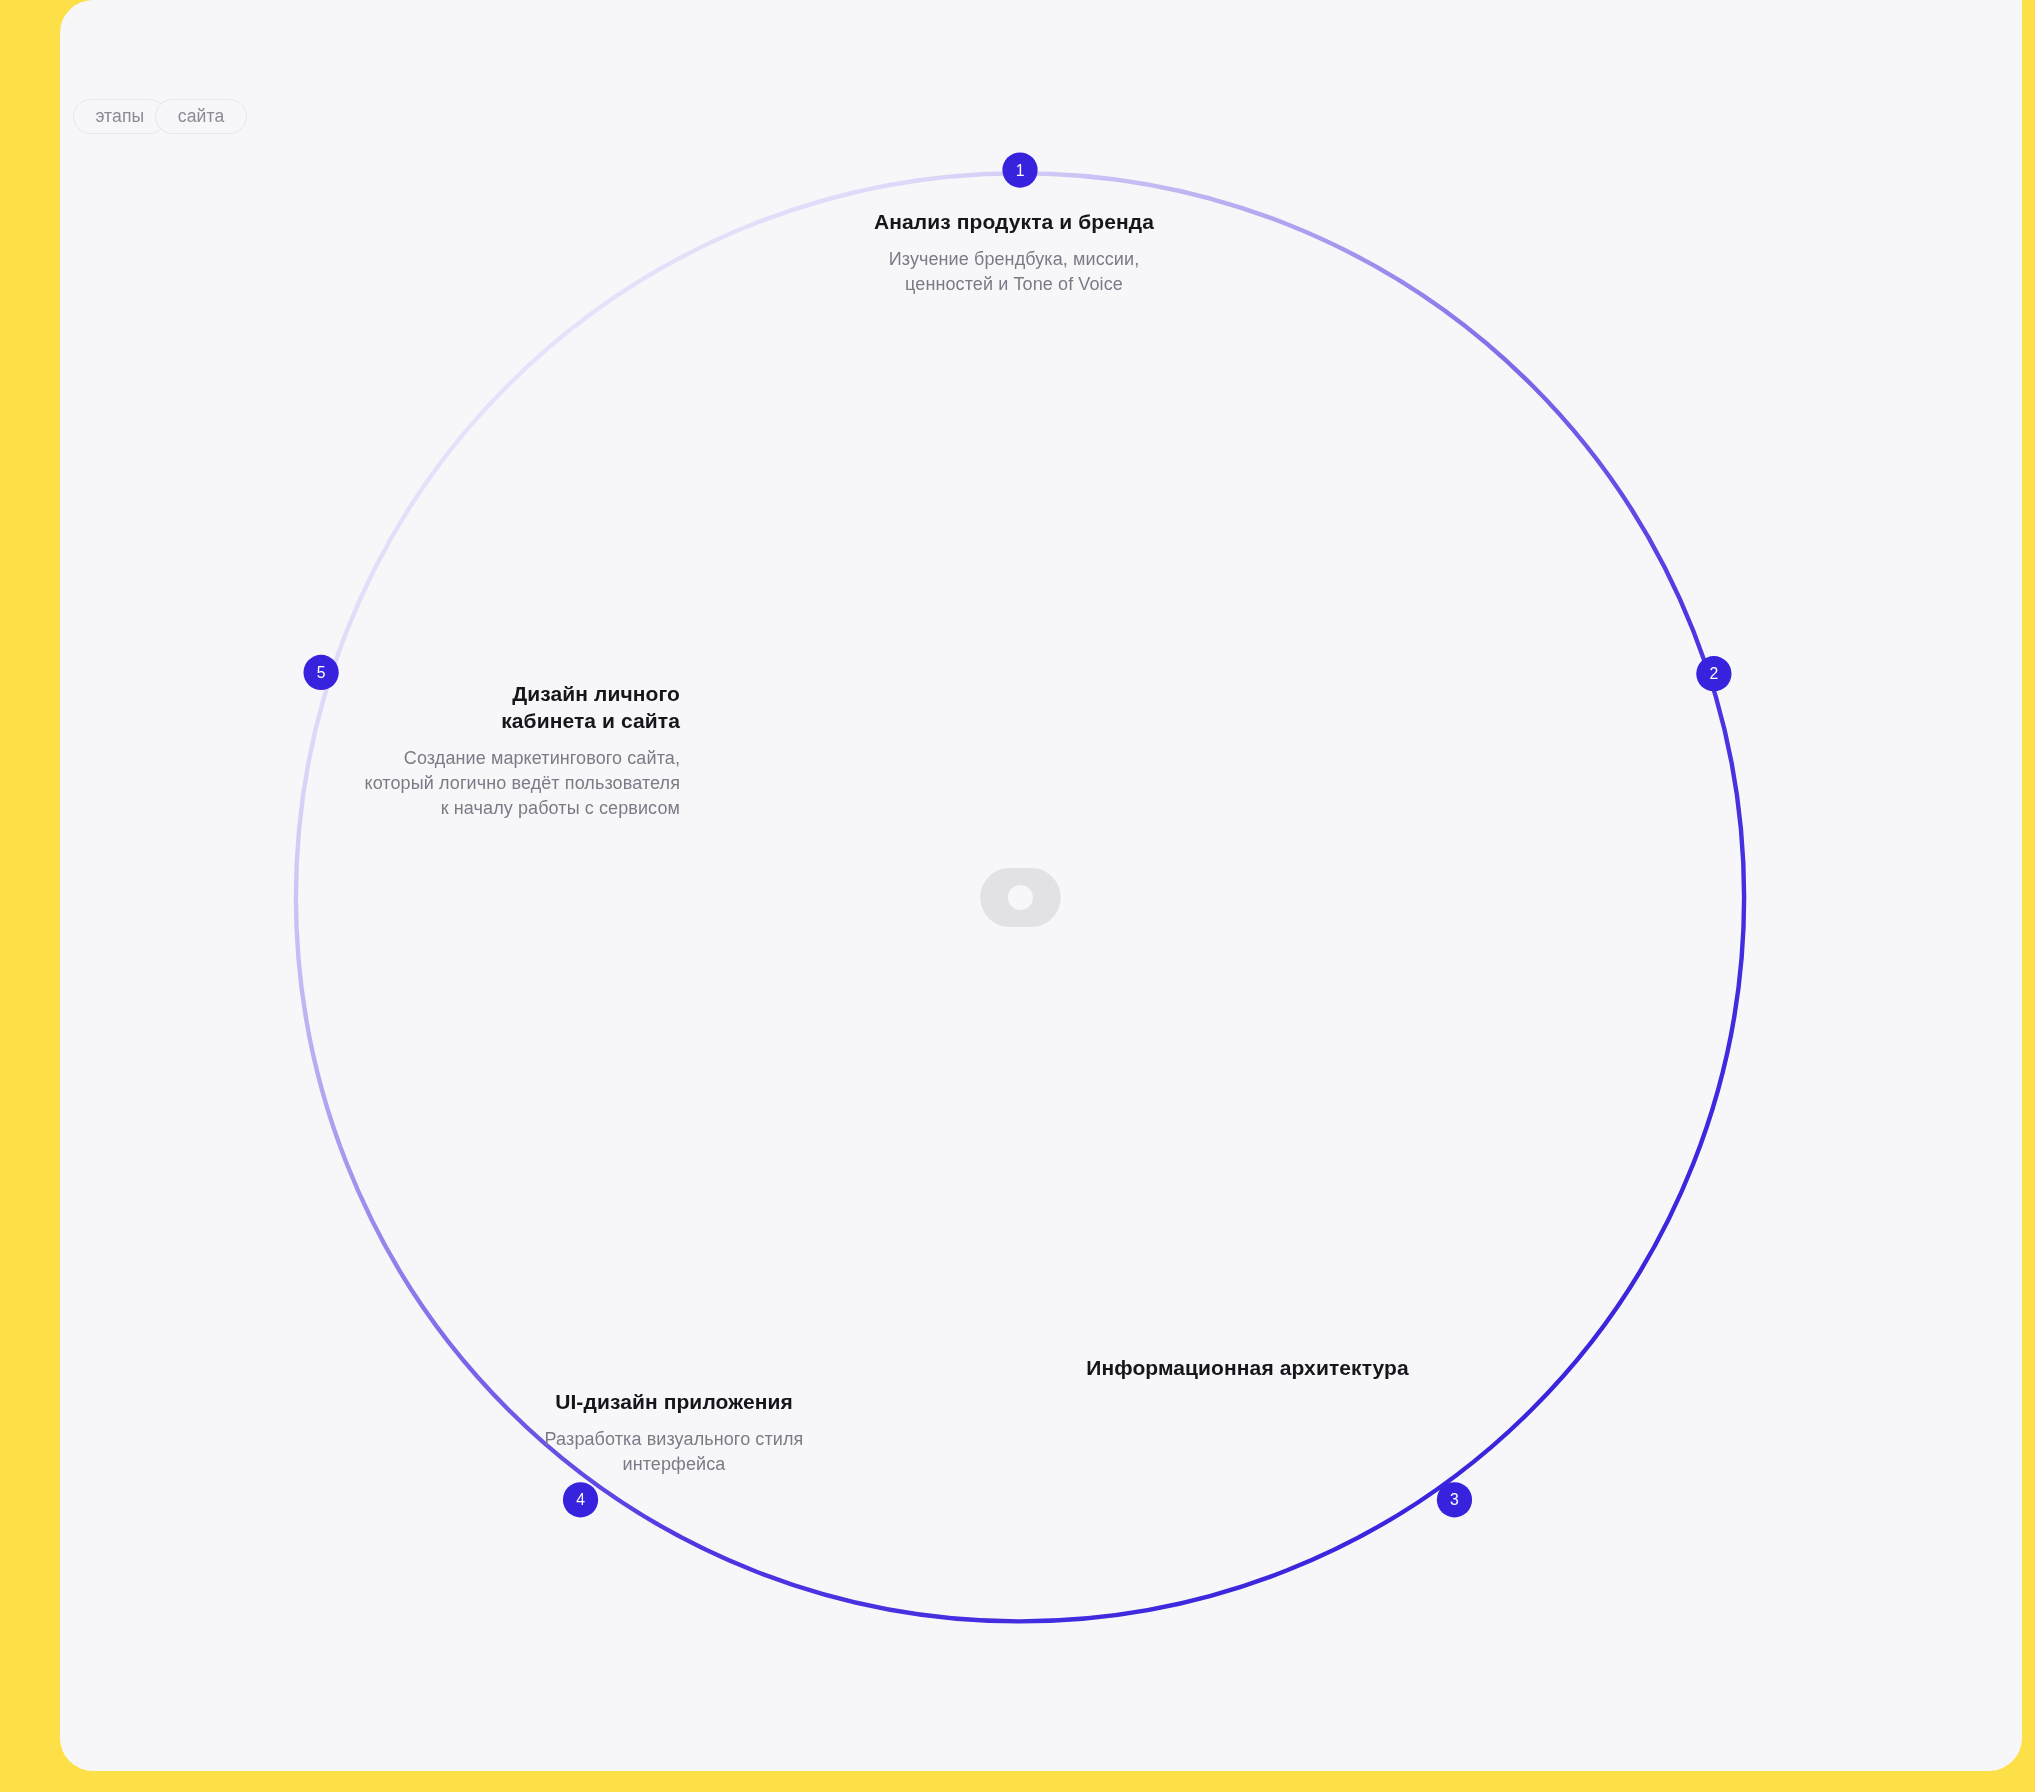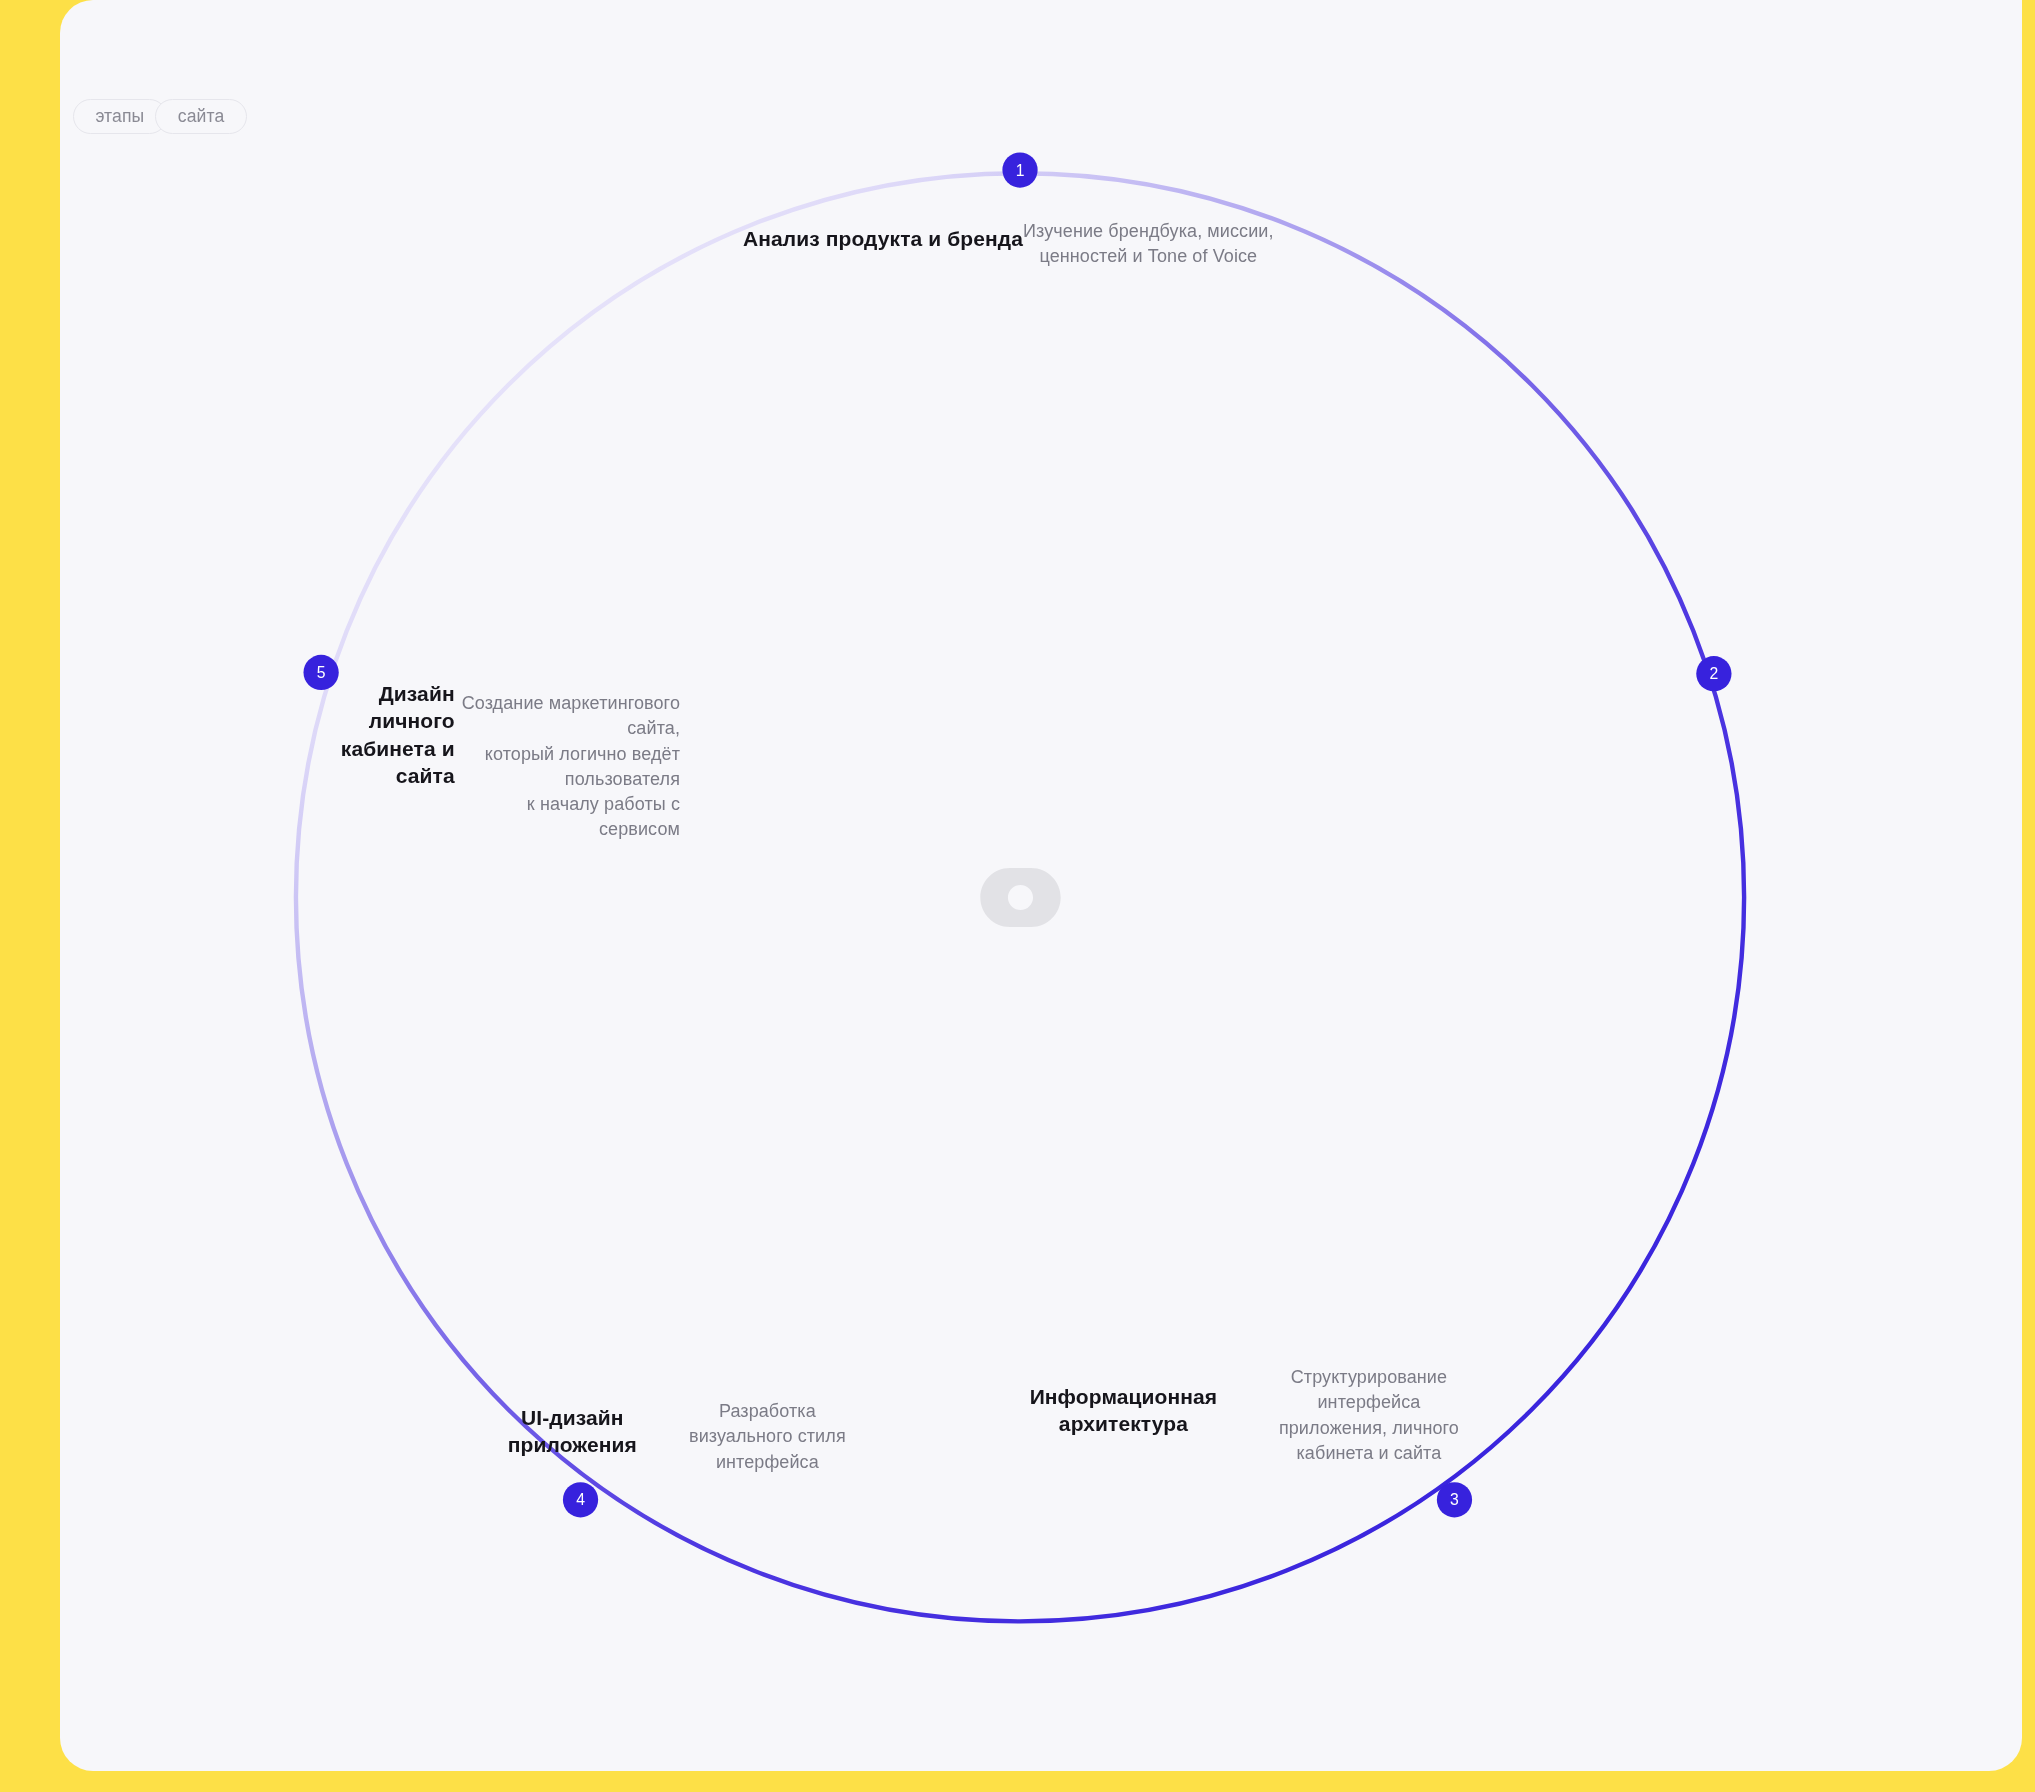--- a/index.html
+++ b/index.html
@@ -52,21 +52,21 @@
   
   #logo-mark {
     position:absolute;
     left:980px; top:868px;
     width:81px; height:59px;
   }
 
   
   .step {
     position:absolute;
-    display:flex; flex-direction:row;
+    display:flex; flex-direction:column;
   }
   .step-title {
     font-size:21px;
     font-weight:bold;
     color:#16151b;
     line-height:1.30;
     letter-spacing:0.1px;
     white-space:pre-line;
   }
   .step-desc {
@@ -152,22 +152,20 @@
 
   <div class="step al-center" id="s1">
     <div class="step-title">Анализ продукта и бренда</div>
     <div class="step-desc">Изучение брендбука, миссии,
 ценностей и Tone of Voice</div>
   </div>
 
 
   <div class="step al-center" id="s3">
     <div class="step-title">Информационная архитектура</div>
-    <div class="step-desc">Структурирование интерфейса
-приложения, личного кабинета и сайта</div>
   </div>
 
   <div class="step al-center" id="s4">
     <div class="step-title">UI-дизайн приложения</div>
     <div class="step-desc">Разработка визуального стиля
 интерфейса</div>
   </div>
 
   <div class="step mix-left-title" id="s5">
     <div class="step-title">Дизайн личного

